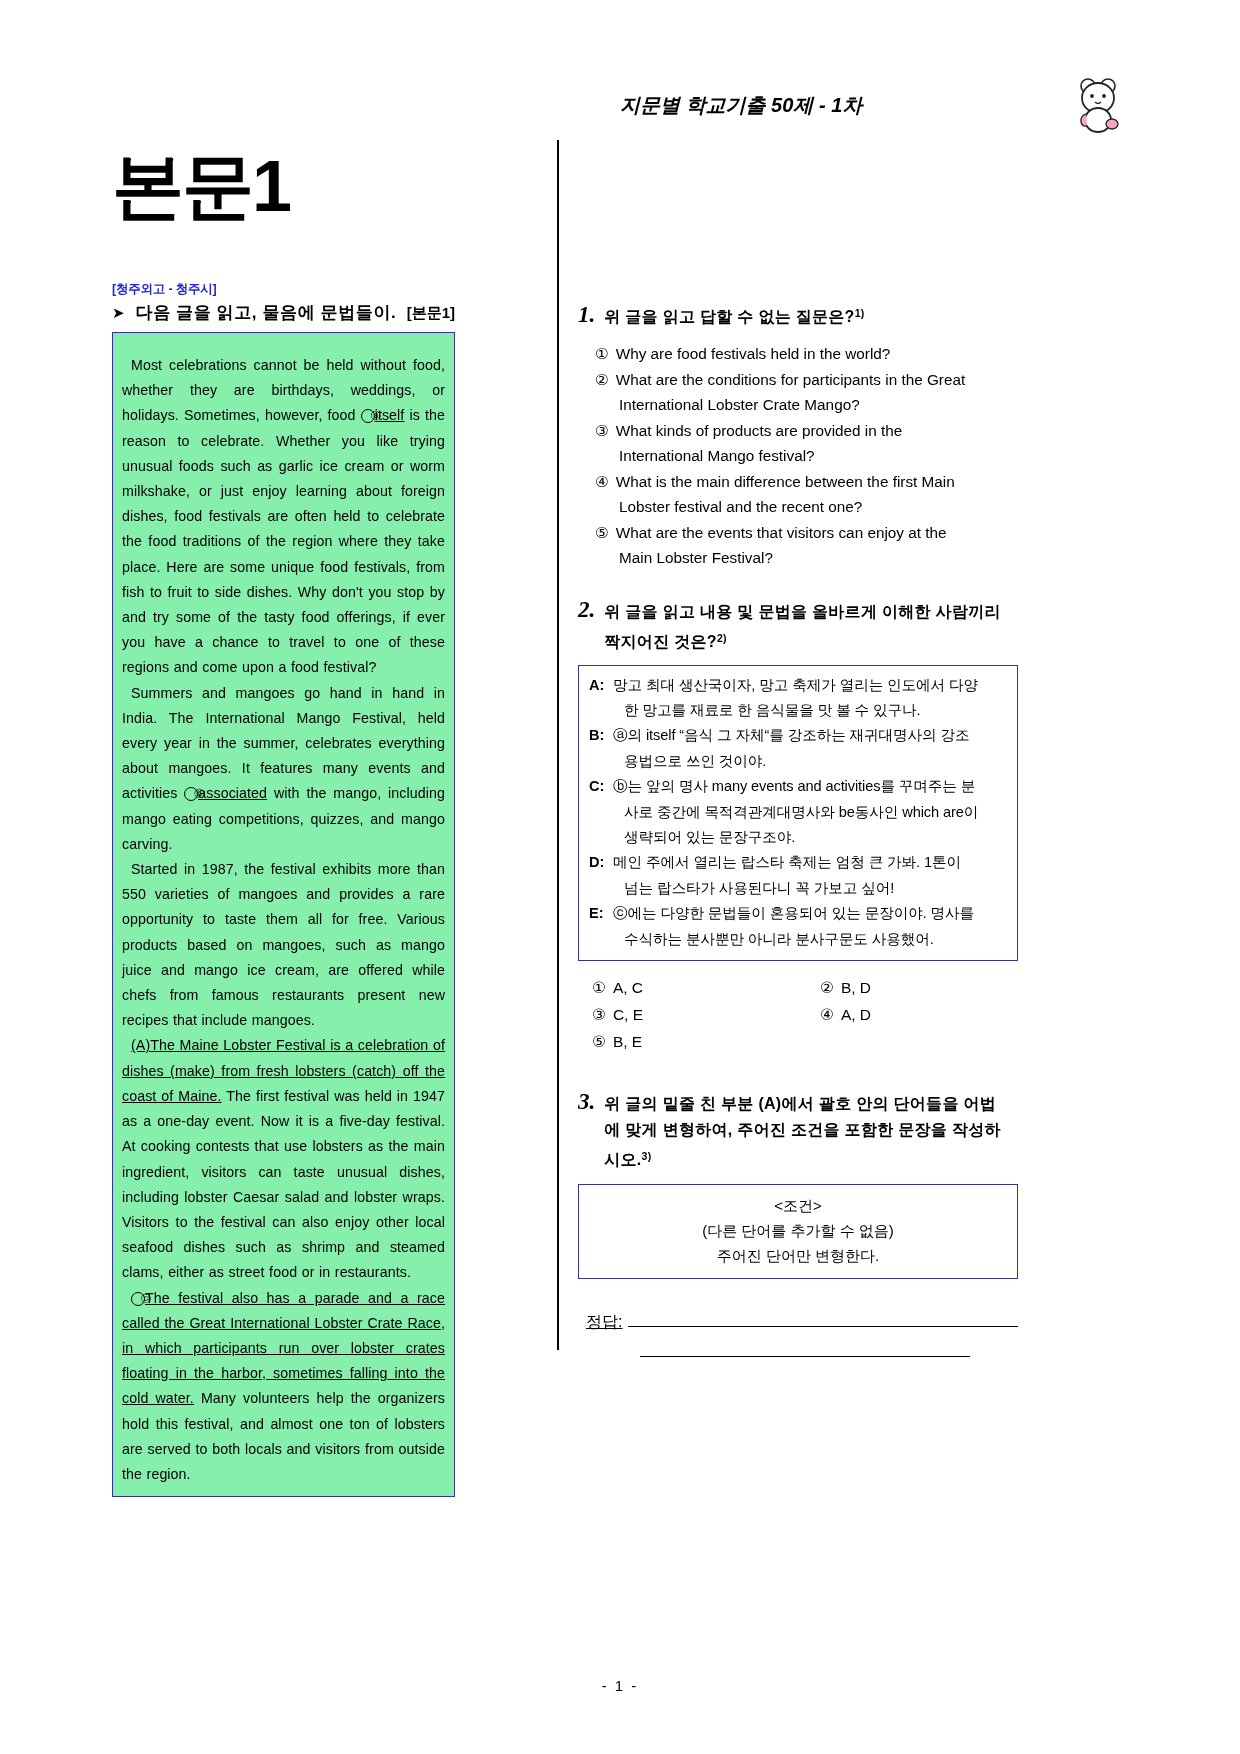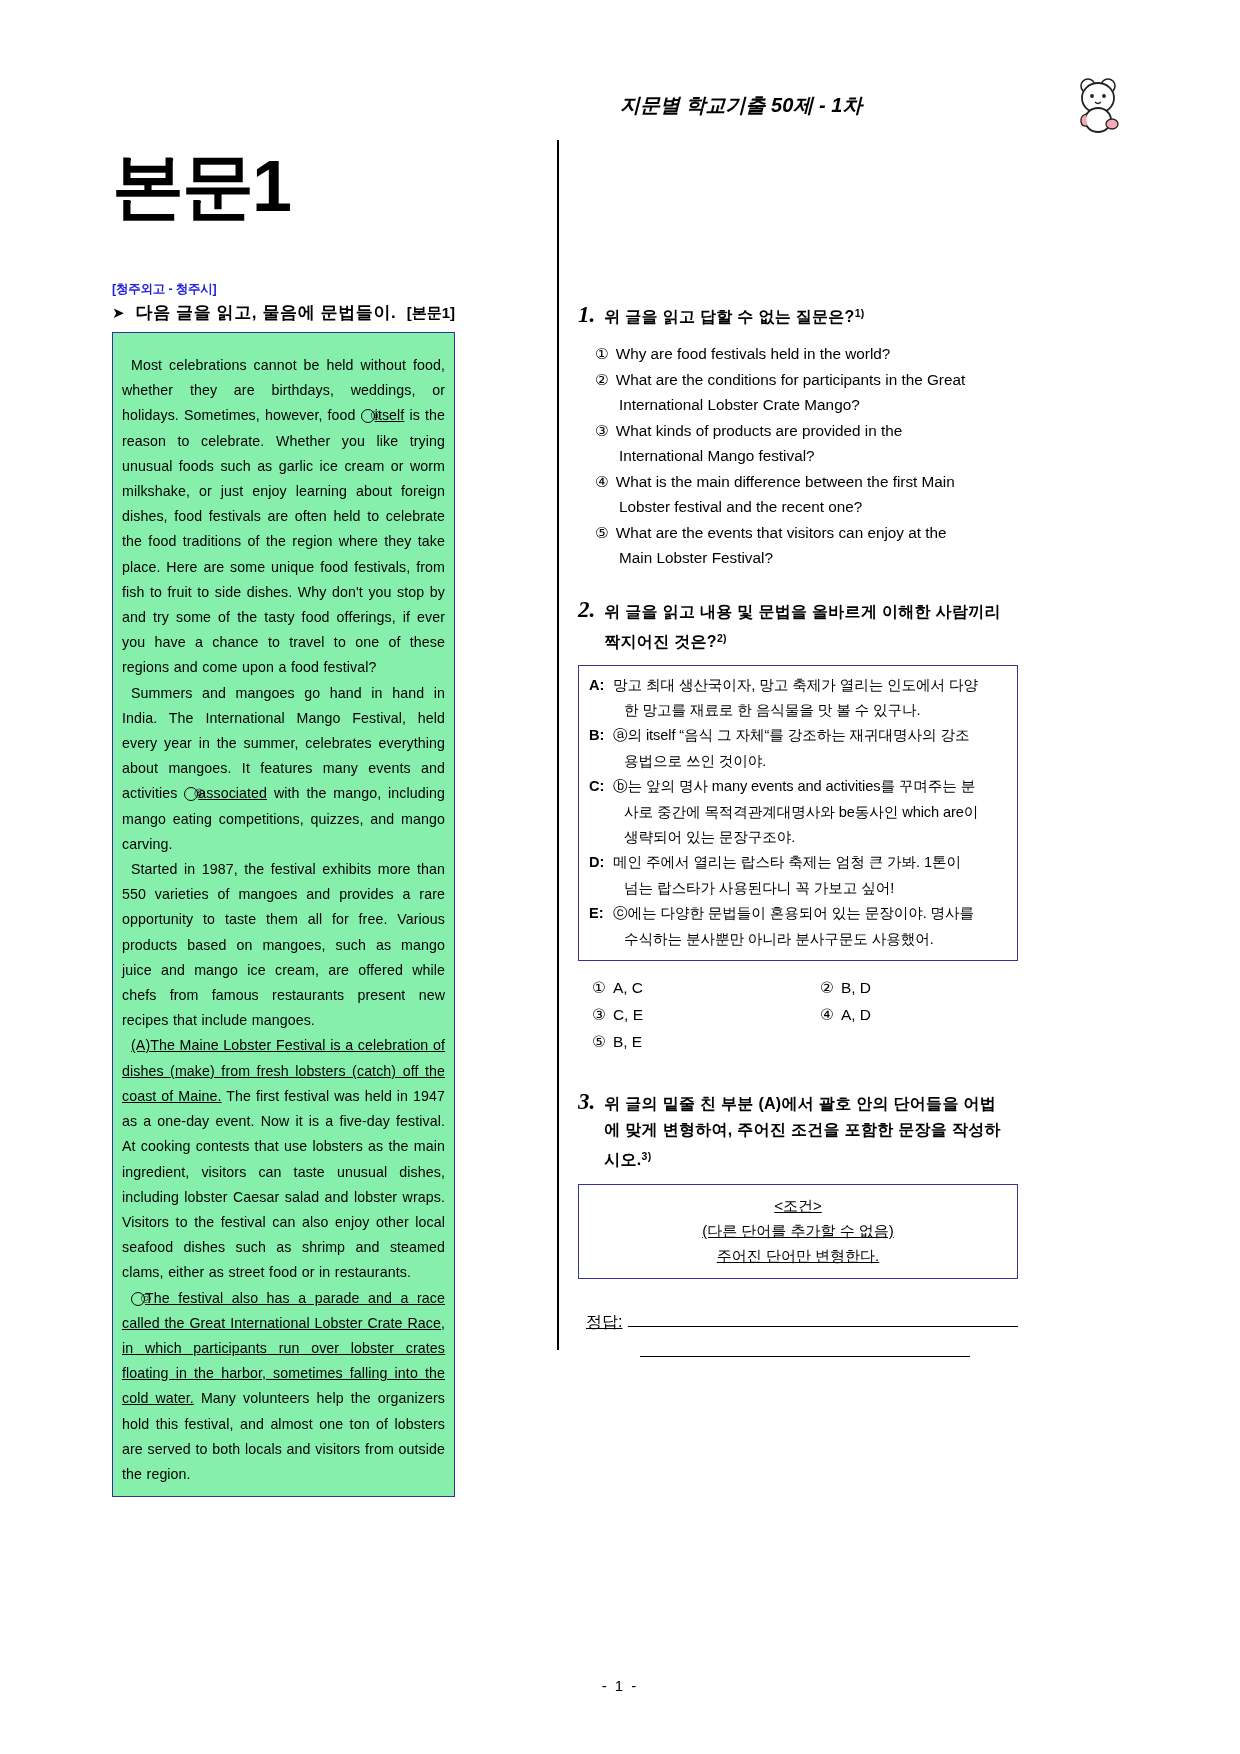--- a/index.html
+++ b/index.html
@@ -242,21 +242,20 @@
     gap: 7px;
     align-items: baseline;
   }
 
   
   .cond-box {
     border: 1px solid #33339a;
     margin-top: 11px;
     padding: 8px 10px 10px 10px;
     text-align: center;
-    text-decoration: underline;
   }
   .cond-line {
     font-size: 15px;
     line-height: 25px;
   }
 
   
   .answer-area {
     margin-top: 26px;
     margin-left: 8px;

